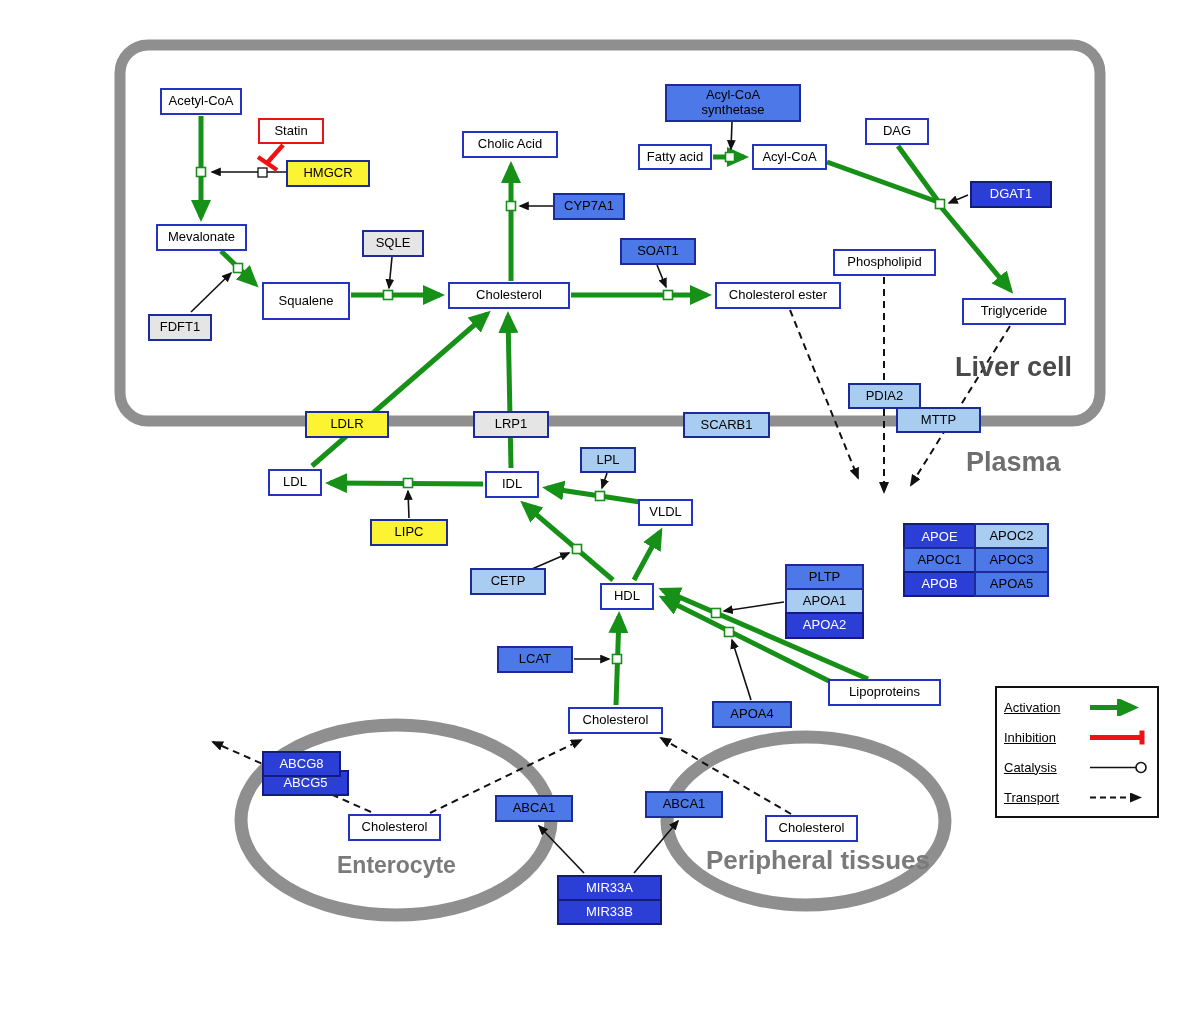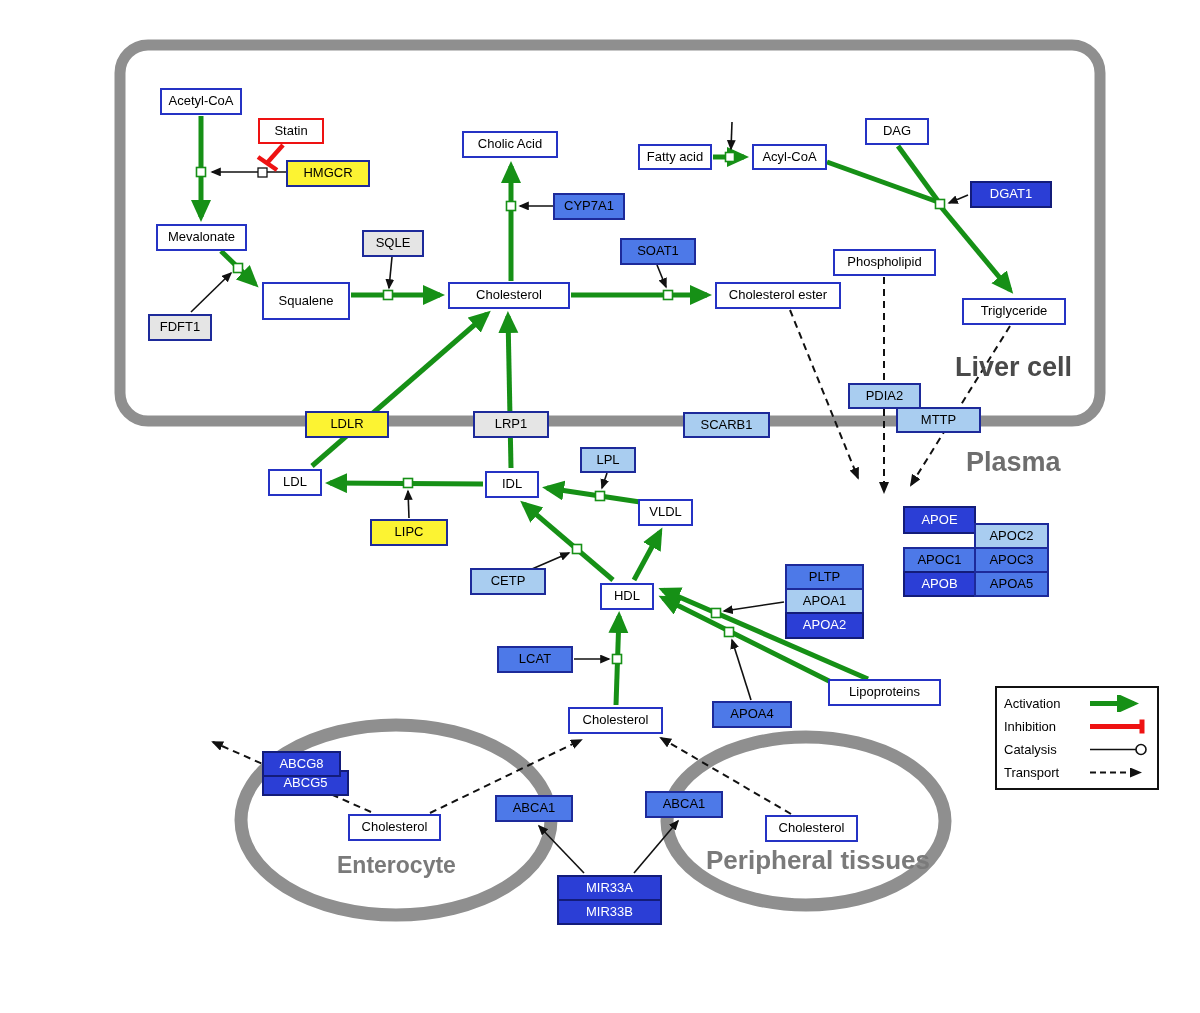--- a/index.html
+++ b/index.html
@@ -20,23 +20,23 @@
   .lb{background:#a9cdf0;border-color:#1d2a9a;text-align:center;}
   .mb{background:#4d79e8;border-color:#1d2a9a;}
   .db{background:#2b3ed6;border-color:#131c7a;color:#ffffff;}
   .wrap{padding:0 12px;}
   .comp-label{position:absolute;font-weight:bold;z-index:4;}
   #liver-label{left:955px;top:352px;font-size:27px;color:#4a4a4a;}
   #plasma-label{left:966px;top:447px;font-size:27px;color:#6e6e6e;}
   #enterocyte-label{left:337px;top:852px;font-size:23px;color:#7a7a7a;}
   #peripheral-label{left:706px;top:845px;font-size:26px;color:#7a7a7a;}
   #legend{
-    position:absolute;left:995px;top:686px;width:164px;height:104px;z-index:6;
+    position:absolute;left:995px;top:686px;width:164px;height:132px;z-index:6;
     background:#fff;border:2.5px solid #111;box-sizing:border-box;
-    display:flex;flex-direction:column;justify-content:space-around;padding:4px 7px;
+    display:flex;flex-direction:column;justify-content:space-around;padding:4px 7px;text-decoration:underline;
   }
   .lrow{display:flex;align-items:center;justify-content:space-between;height:22px;}
   .lrow span{font-size:13px;color:#000;}
   .lrow svg{position:static;flex:none;}
 </style>
 </head>
 <body>
 
 <div id="canvas">
 
@@ -135,20 +135,21 @@
   <div class="n y" style="left:286px;top:160px;width:84px;height:27px">HMGCR</div>
   <div class="n m" style="left:156px;top:224px;width:91px;height:27px">Mevalonate</div>
   <div class="n py" style="left:362px;top:230px;width:62px;height:27px">SQLE</div>
   <div class="n py" style="left:148px;top:314px;width:64px;height:27px">FDFT1</div>
   <div class="n m" style="left:262px;top:282px;width:88px;height:38px">Squalene</div>
   <div class="n m" style="left:448px;top:282px;width:122px;height:27px">Cholesterol</div>
   <div class="n m" style="left:462px;top:131px;width:96px;height:27px">Cholic Acid</div>
   <div class="n mb" style="left:553px;top:193px;width:72px;height:27px">CYP7A1</div>
   <div class="n mb" style="left:620px;top:238px;width:76px;height:27px">SOAT1</div>
   <div class="n m" style="left:715px;top:282px;width:126px;height:27px">Cholesterol ester</div>
+  <div class="n mb wrap" style="left:665px;top:84px;width:136px;height:38px">Acyl-CoA synthetase</div>
   <div class="n m" style="left:638px;top:144px;width:74px;height:26px">Fatty acid</div>
   <div class="n m" style="left:752px;top:144px;width:75px;height:26px">Acyl-CoA</div>
   <div class="n m" style="left:865px;top:118px;width:64px;height:27px">DAG</div>
   <div class="n db" style="left:970px;top:181px;width:82px;height:27px">DGAT1</div>
   <div class="n m" style="left:833px;top:249px;width:103px;height:27px">Phospholipid</div>
   <div class="n m" style="left:962px;top:298px;width:104px;height:27px">Triglyceride</div>
   <div class="n lb" style="left:848px;top:383px;width:73px;height:26px">PDIA2</div>
   <div class="n lb" style="left:896px;top:407px;width:85px;height:26px">MTTP</div>
 
   <div class="n y" style="left:305px;top:411px;width:84px;height:27px">LDLR</div>
@@ -161,21 +162,21 @@
   <div class="n m" style="left:638px;top:499px;width:55px;height:27px">VLDL</div>
   <div class="n y" style="left:370px;top:519px;width:78px;height:27px">LIPC</div>
   <div class="n lb" style="left:470px;top:568px;width:76px;height:27px">CETP</div>
   <div class="n m" style="left:600px;top:583px;width:54px;height:27px">HDL</div>
   <div class="n mb" style="left:497px;top:646px;width:76px;height:27px">LCAT</div>
   <div class="n mb" style="left:785px;top:564px;width:79px;height:26px">PLTP</div>
   <div class="n lb" style="left:785px;top:588px;width:79px;height:26px">APOA1</div>
   <div class="n db" style="left:785px;top:612px;width:79px;height:27px">APOA2</div>
   <div class="n mb" style="left:712px;top:701px;width:80px;height:27px">APOA4</div>
   <div class="n m" style="left:828px;top:679px;width:113px;height:27px">Lipoproteins</div>
-  <div class="n db" style="left:903px;top:506px;width:73px;height:28px">APOE</div>
+  <div class="n db" style="left:903px;top:523px;width:73px;height:28px">APOE</div>
   <div class="n lb" style="left:974px;top:523px;width:75px;height:26px">APOC2</div>
   <div class="n mb" style="left:903px;top:547px;width:73px;height:26px">APOC1</div>
   <div class="n mb" style="left:974px;top:547px;width:75px;height:26px">APOC3</div>
   <div class="n db" style="left:903px;top:571px;width:73px;height:26px">APOB</div>
   <div class="n mb" style="left:974px;top:571px;width:75px;height:26px">APOA5</div>
   <div class="n m" style="left:568px;top:707px;width:95px;height:27px">Cholesterol</div>
 
   <div class="n db" style="left:262px;top:770px;width:87px;height:26px">ABCG5</div>
   <div class="n db" style="left:262px;top:751px;width:79px;height:26px">ABCG8</div>
   <div class="n m" style="left:348px;top:814px;width:93px;height:27px">Cholesterol</div>

